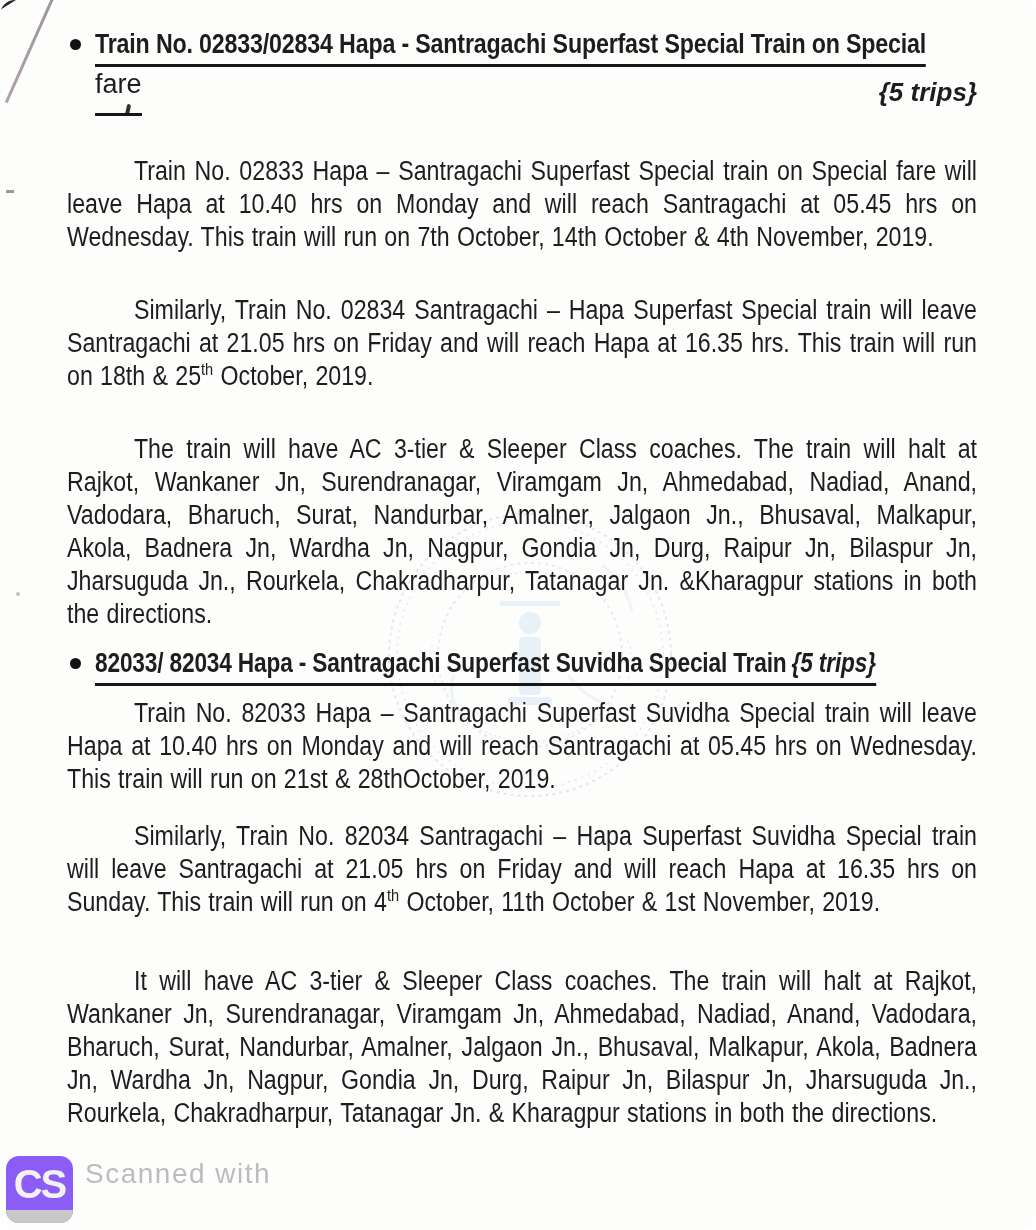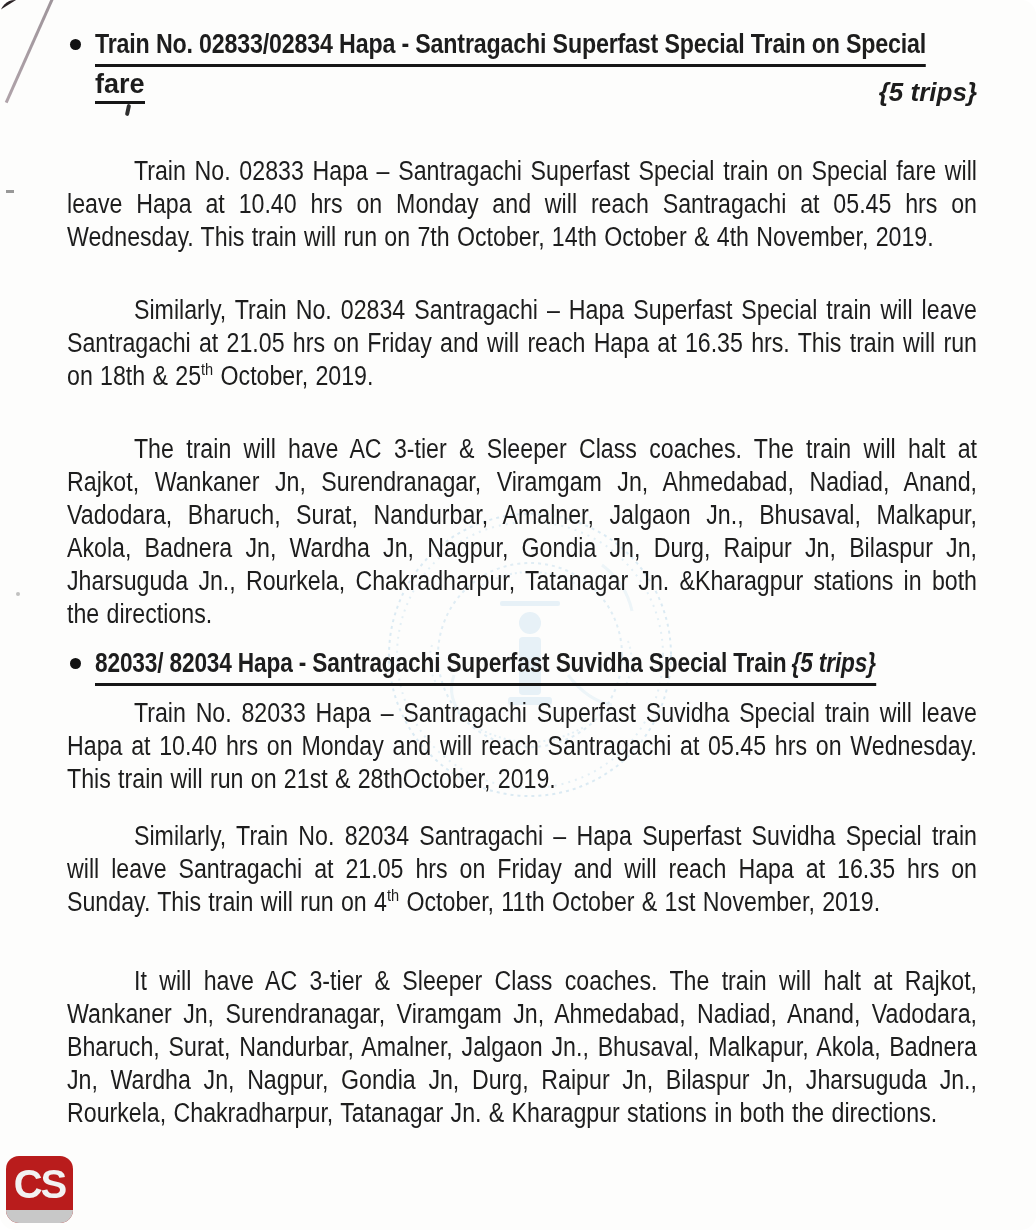--- a/index.html
+++ b/index.html
@@ -45,22 +45,22 @@
     font-weight:bold;font-size:27px;line-height:33px;
     border-bottom:3px solid #171717;padding-bottom:3px;
     transform:scaleX(0.86);transform-origin:0 0;
     letter-spacing:-0.2px;
   }
   .h-line2-row{
     display:flex;justify-content:space-between;align-items:flex-start;
     padding-left:28px;height:40px;margin-top:2px;
   }
   .h-fare{
-    font-weight:bold;font-size:27px;line-height:30px;
-    border-bottom:3px solid #171717;padding-bottom:2px;
+    font-weight:normal;font-size:27px;line-height:30px;
+    border-bottom:3px solid #171717;padding-bottom:14px;
   }
   .h-trips{
     font-weight:bold;font-style:italic;font-size:26px;line-height:30px;
     margin-top:8px;
   }
   .h1-block{margin-bottom:46px;}
 
   .pwrap{
     width:1060px;
     transform:scaleX(0.8585);transform-origin:0 0;
@@ -87,21 +87,21 @@
     border-bottom:3px solid #171717;padding-bottom:3px;
     transform:scaleX(0.84);transform-origin:0 0;
     letter-spacing:-0.2px;
   }
   .h2-inner .trips-inline{font-style:italic;margin-left:6px;}
 
   
   .footer{position:absolute;left:0;top:1150px;width:500px;height:80px;z-index:1;}
   .cs-badge{
     position:absolute;left:6px;top:6px;width:67px;height:67px;
-    background:#b91c1c;border-radius:13px;
+    background:#8b5cf6;border-radius:13px;
     box-shadow:0 0 0 3px #fdfdfc;
   }
   .cs-badge::after{
     content:"";position:absolute;left:0;bottom:0;width:100%;height:13px;
     background:#c8c8c8;border-radius:0 0 13px 13px;
   }
   .cs-letters{
     position:absolute;left:0;top:4px;width:100%;
     text-align:center;
     font-weight:bold;font-size:40px;line-height:48px;color:#f2f2f2;
@@ -189,15 +189,16 @@
     <div class="pwrap">
       <p class="para">It will have AC 3-tier &amp; Sleeper Class coaches. The train will halt at Rajkot, Wankaner Jn, Surendranagar, Viramgam Jn, Ahmedabad, Nadiad, Anand, Vadodara, Bharuch, Surat, Nandurbar, Amalner, Jalgaon Jn., Bhusaval, Malkapur, Akola, Badnera Jn, Wardha Jn, Nagpur, Gondia Jn, Durg, Raipur Jn, Bilaspur Jn, Jharsuguda Jn., Rourkela, Chakradharpur, Tatanagar Jn. &amp; Kharagpur stations in both the directions.</p>
     </div>
 
   </div>
 
   <div class="footer">
     <div class="cs-badge">
       <div class="cs-letters">CS</div>
     </div>
+    <div class="scan-text l1">Scanned with</div>
   </div>
 
 </div>
 
 </body></html>

